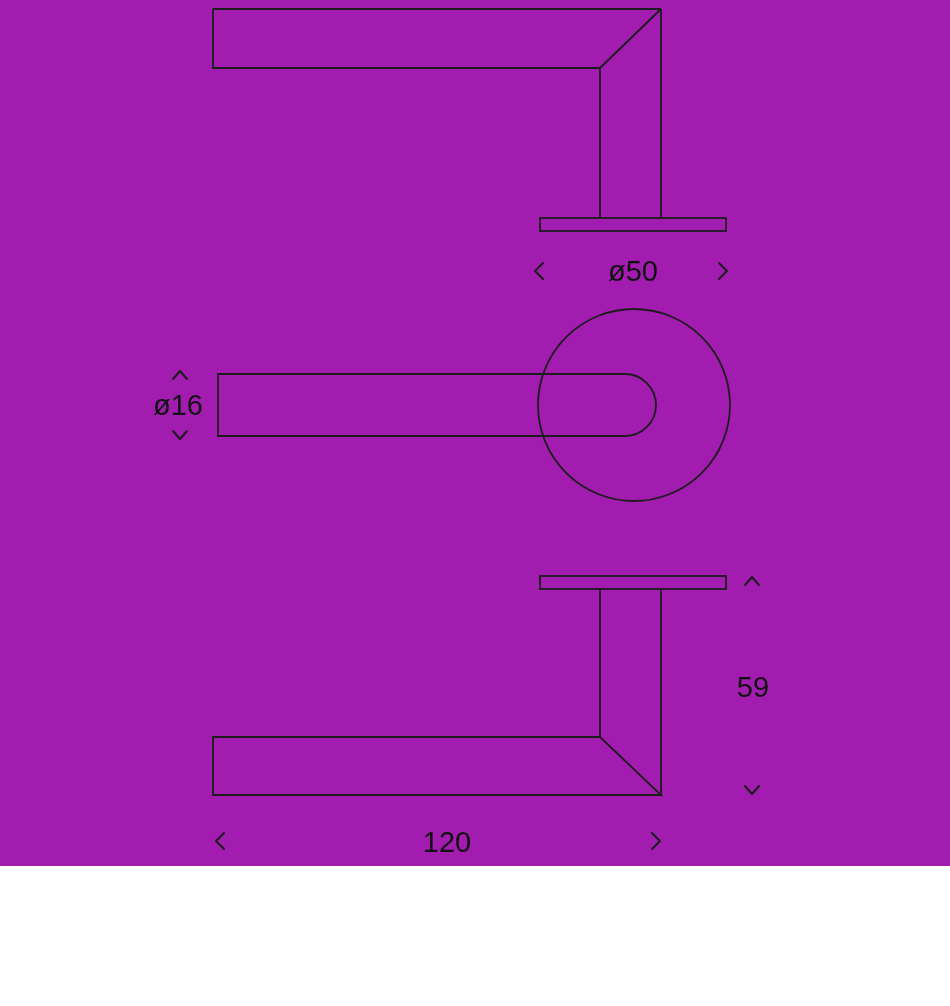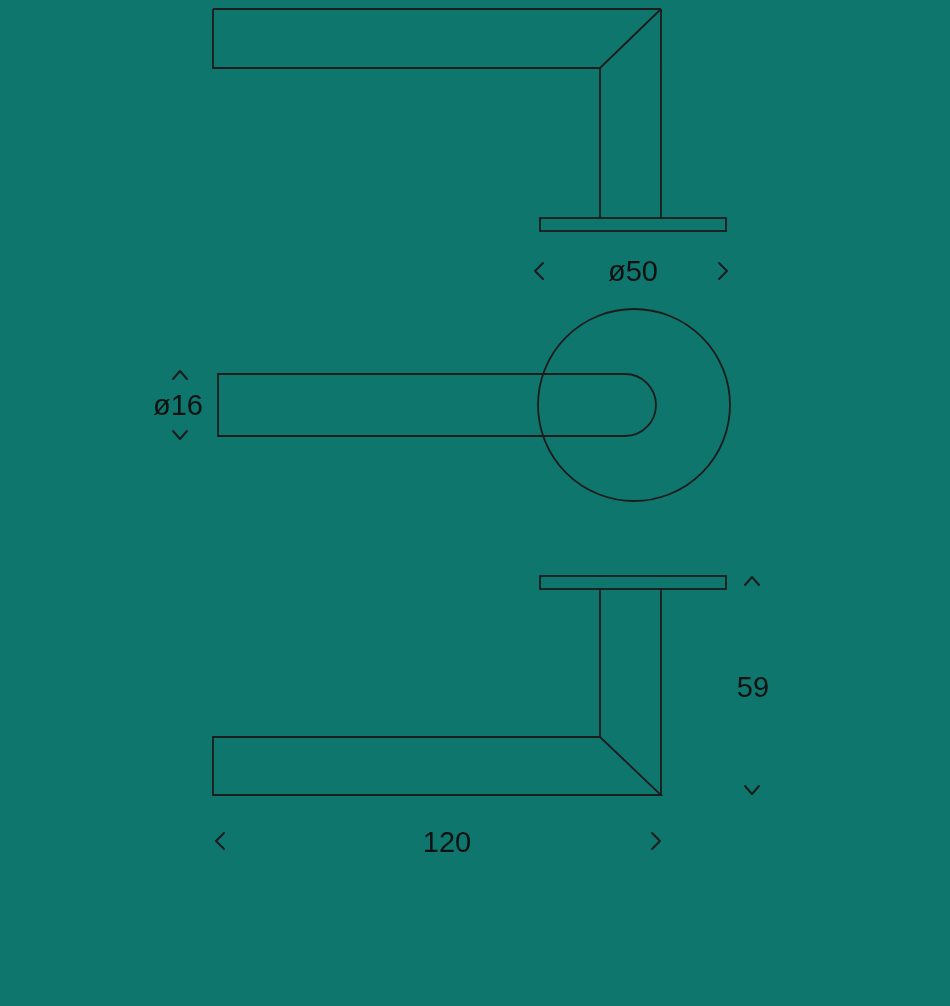--- a/index.html
+++ b/index.html
@@ -6,22 +6,22 @@
     margin: 0;
     padding: 0;
     width: 950px;
     height: 1006px;
     background: #ffffff;
     overflow: hidden;
   }
   .stage {
     position: relative;
     width: 950px;
-    height: 1006px;
-    background: #0f766e;
+    height: 866px;
+    background: #a21caf;
   }
   svg { display: block; }
   .outline path,
   .outline rect,
   .outline circle {
     fill: none;
     stroke-width: 1.8;
     stroke-linecap: butt;
     stroke-linejoin: miter;
   }

